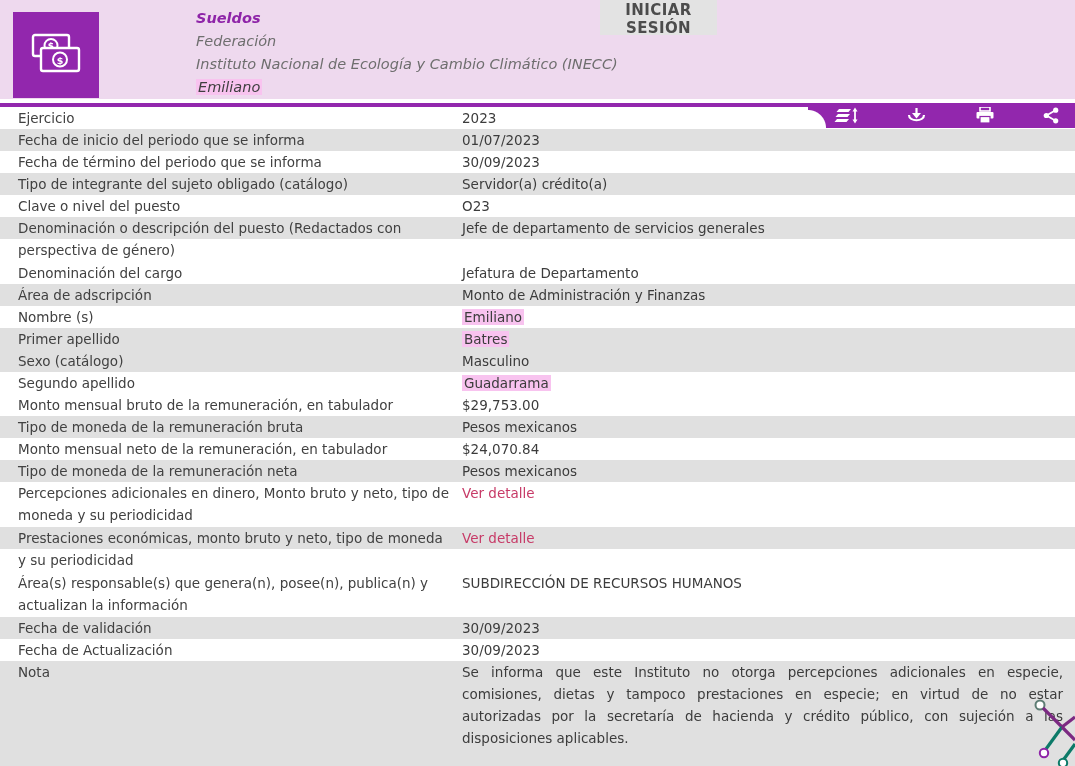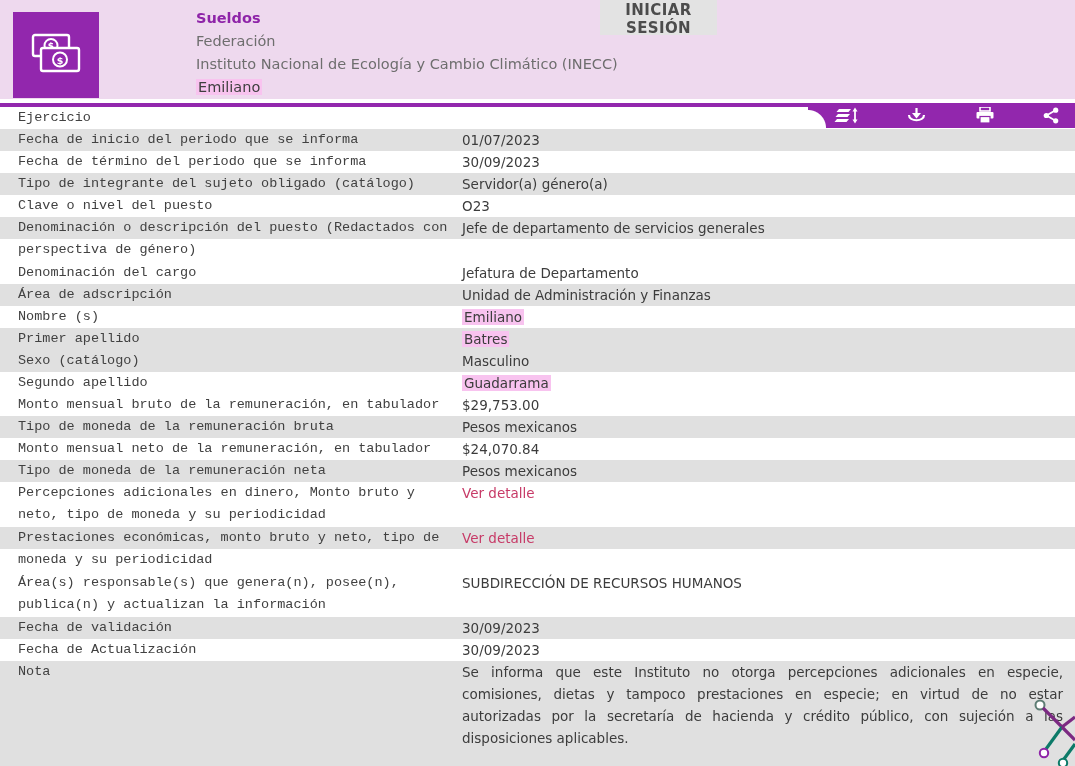--- a/index.html
+++ b/index.html
@@ -5,21 +5,21 @@
   html,body{margin:0;padding:0;}
   body{
     width:1075px;height:766px;position:relative;overflow:hidden;
     background:#ffffff;color:#3f3f3f;
     font-family:"DejaVu Sans","Liberation Sans",sans-serif;
   }
   
   .header{position:absolute;top:0;left:0;width:1075px;height:99px;background:#eed9ee;}
   .logo{position:absolute;top:12px;left:13px;width:86px;height:86px;background:#9227ad;
         display:flex;align-items:center;justify-content:center;}
-  .header-text{position:absolute;left:196px;top:7px;font-size:14.5px;line-height:23px;}
+  .header-text{position:absolute;left:196px;top:7px;font-size:14.5px;line-height:23px;font-style:italic;}
   .module-title{color:#8e24a8;font-weight:600;}
   .inst{color:#6e6e6e;}
   .hl{background:#f8c3ef;padding:0 2px;margin-top:10px;}
   .login-btn{position:absolute;left:600px;top:0;width:117px;height:35px;background:#e3e3e3;
         border:none;font-family:inherit;font-size:15px;font-weight:600;letter-spacing:.4px;
         color:#4c4c4c;cursor:pointer;}
   
   .divider{position:absolute;top:103px;left:0;width:1075px;height:4px;background:#9227ad;}
   .toolbar-fillet{position:absolute;top:103px;left:808px;width:20px;height:25px;
         background:radial-gradient(circle 19px at 0 100%, #ffffff 0 17.5px, #9227ad 18.5px);}
@@ -30,21 +30,21 @@
         align-items:center;justify-content:center;height:25px;}
   
   .table{position:absolute;top:107px;left:0;width:1075px;}
   .row{display:flex;align-items:flex-start;}
   .h1{height:22px;}
   .h2{height:45px;}
   .gray{background:#e0e0e0;}
   .band{background:linear-gradient(#e0e0e0 0 22px,#ffffff 22px);}
   .note-row{height:111px;background:#e0e0e0;}
   .cell{font-size:13.5px;line-height:22px;}
-  .label{width:432px;padding-left:18px;color:#414141;flex:none;font-family:Liberation Mono, monospace;}
+  .label{width:432px;padding-left:18px;color:#414141;flex:none;}
   .value{margin-left:12px;width:601px;color:#3c3c3c;flex:none;}
   .note-row .value{text-align:justify;}
   a.link{color:#c73a67;text-decoration:none;cursor:pointer;}
   
   .mascot{position:absolute;right:0;bottom:0;width:42px;height:70px;cursor:pointer;}
 </style>
 </head>
 <body>
 
 <div class="header">
@@ -102,48 +102,49 @@
       <circle cx="3.3" cy="8.5" r="2.6" fill="#ffffff"></circle>
       <circle cx="12.7" cy="13.8" r="2.6" fill="#ffffff"></circle>
     </svg>
   </button>
 </div>
 
 <div class="table">
 
   <div class="row h1">
     <div class="cell label">Ejercicio</div>
+    <div class="cell value">2023</div>
   </div>
   <div class="row h1 gray">
     <div class="cell label">Fecha de inicio del periodo que se informa</div>
     <div class="cell value">01/07/2023</div>
   </div>
   <div class="row h1">
     <div class="cell label">Fecha de término del periodo que se informa</div>
     <div class="cell value">30/09/2023</div>
   </div>
   <div class="row h1 gray">
     <div class="cell label">Tipo de integrante del sujeto obligado (catálogo)</div>
-    <div class="cell value">Servidor(a) género(a)</div>
+    <div class="cell value">Servidor(a) crédito(a)</div>
   </div>
   <div class="row h1">
     <div class="cell label">Clave o nivel del puesto</div>
     <div class="cell value">O23</div>
   </div>
   <div class="row h2 band">
     <div class="cell label">Denominación o descripción del puesto (Redactados con perspectiva de género)</div>
     <div class="cell value">Jefe de departamento de servicios generales</div>
   </div>
   <div class="row h1">
     <div class="cell label">Denominación del cargo</div>
     <div class="cell value">Jefatura de Departamento</div>
   </div>
   <div class="row h1 gray">
     <div class="cell label">Área de adscripción</div>
-    <div class="cell value">Unidad de Administración y Finanzas</div>
+    <div class="cell value">Monto de Administración y Finanzas</div>
   </div>
   <div class="row h1">
     <div class="cell label">Nombre (s)</div>
     <div class="cell value"><span class="hl">Emiliano</span></div>
   </div>
   <div class="row h1 gray">
     <div class="cell label">Primer apellido</div>
     <div class="cell value"><span class="hl">Batres</span></div>
   </div>
   <div class="row h1 gray">

